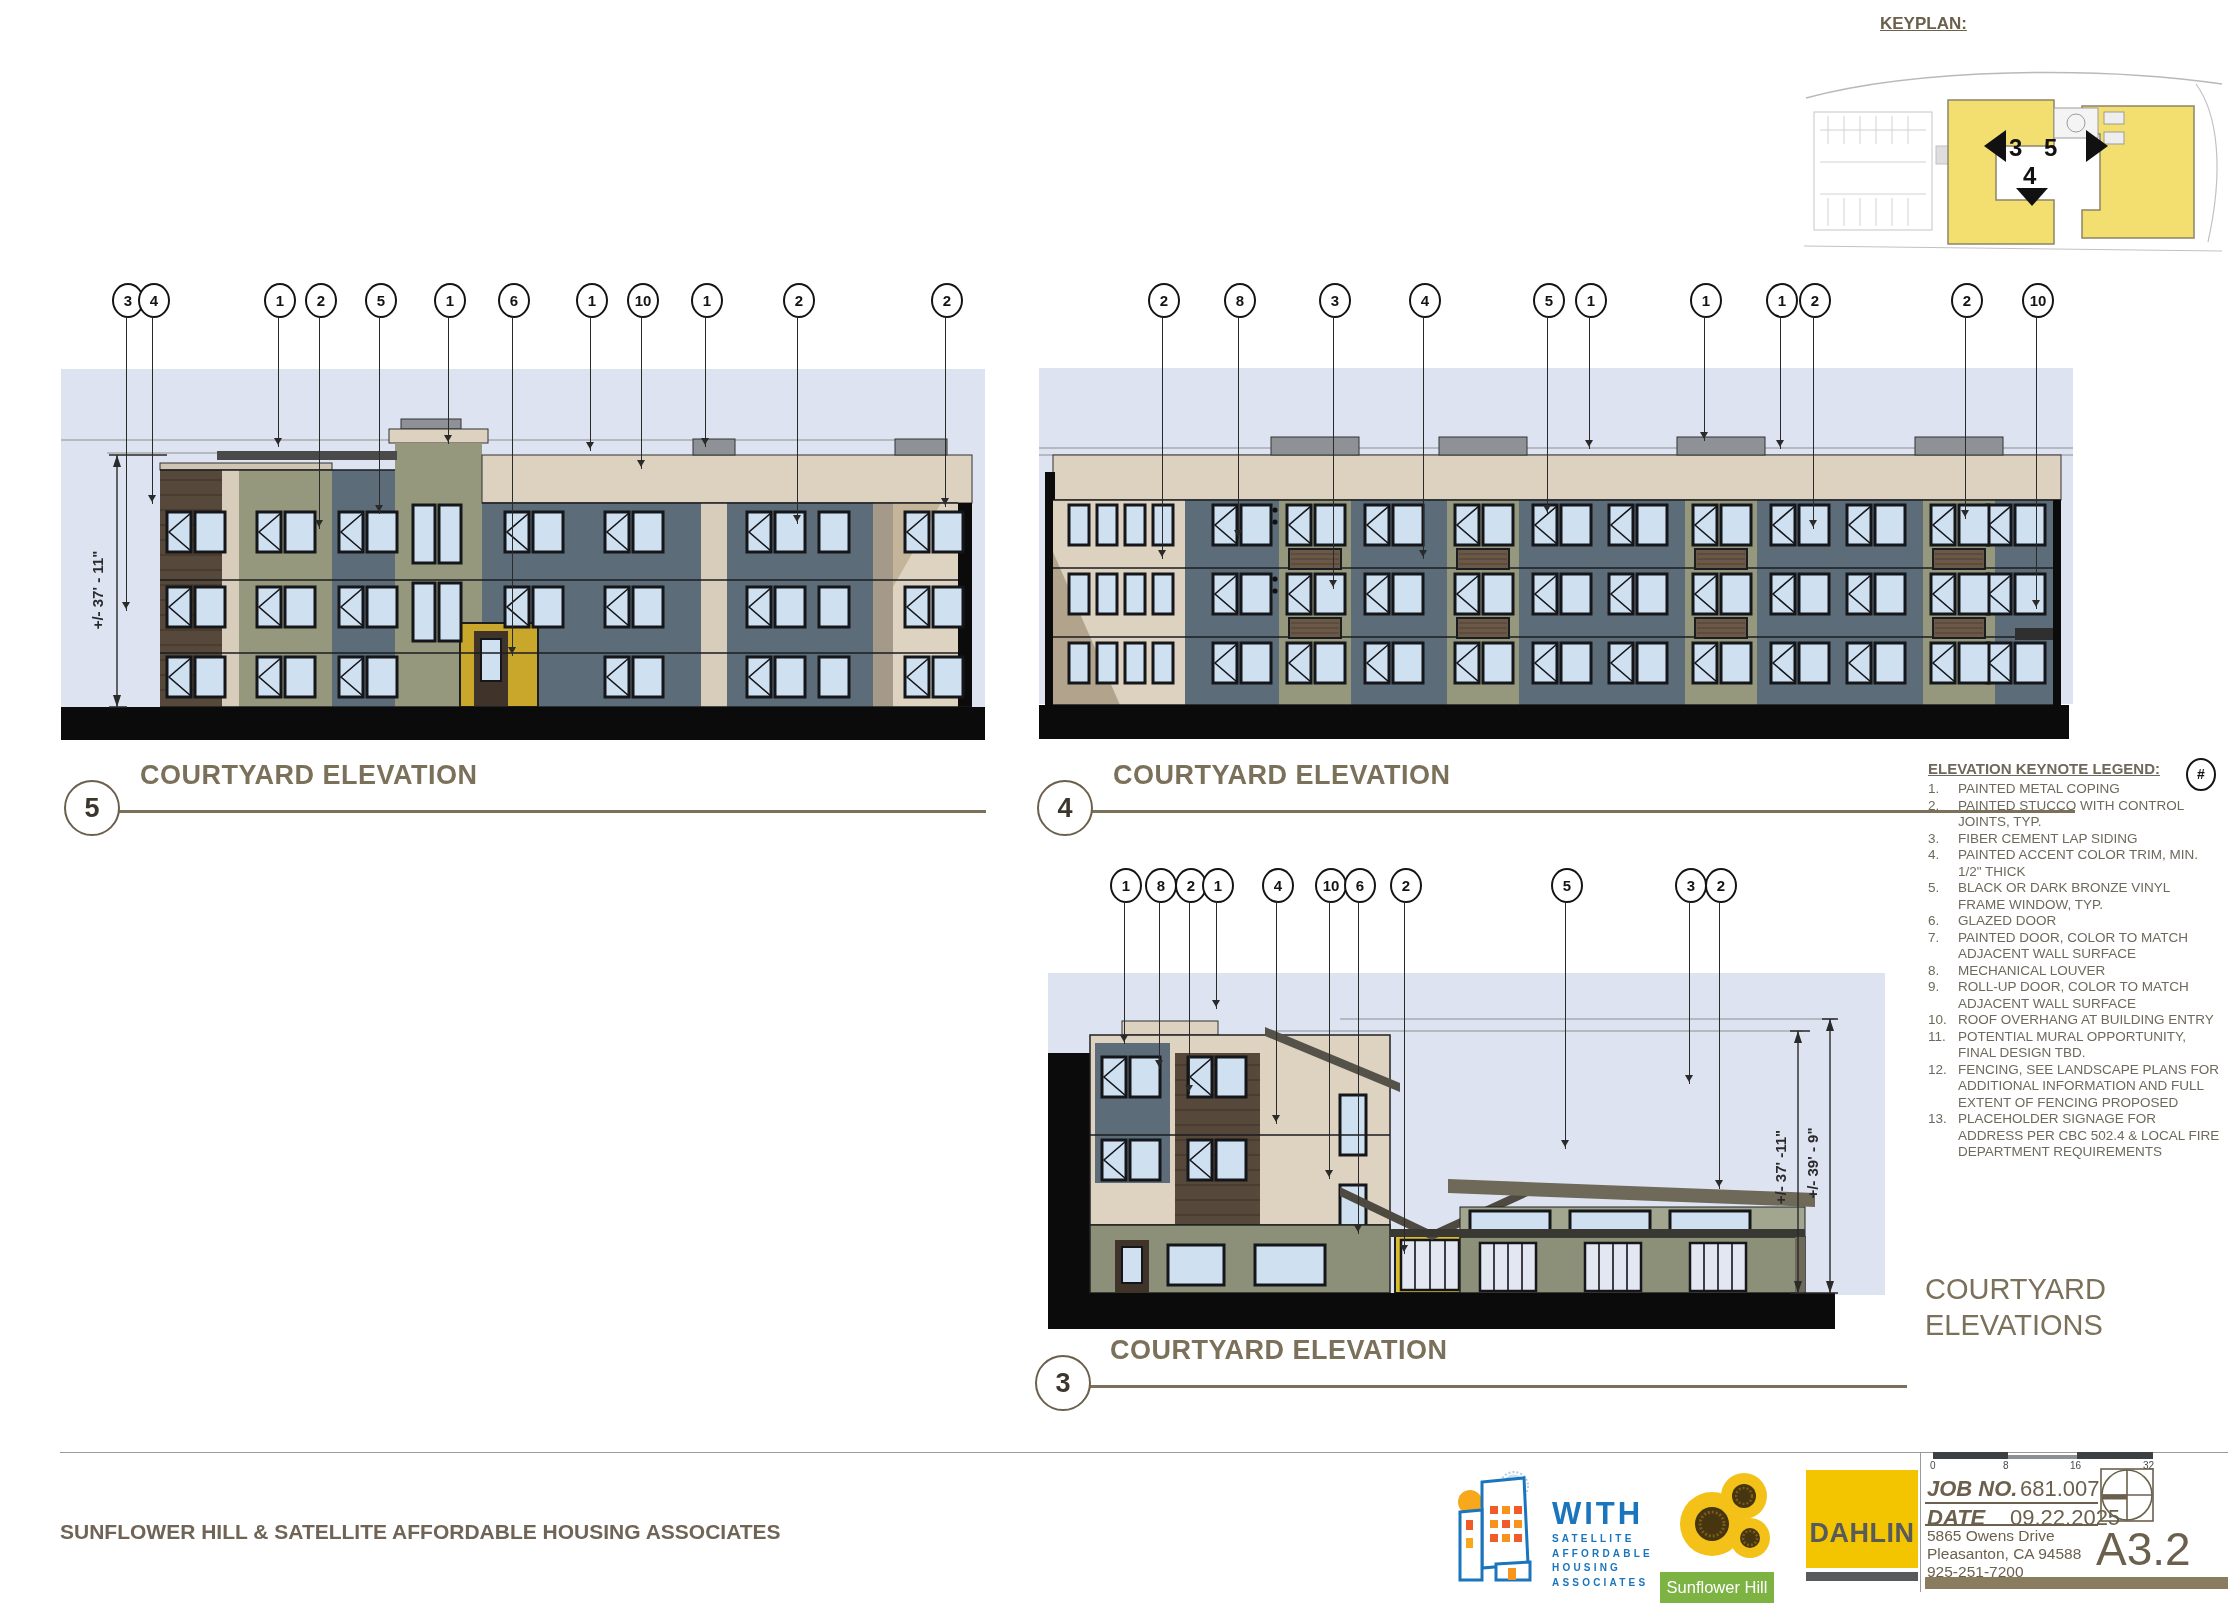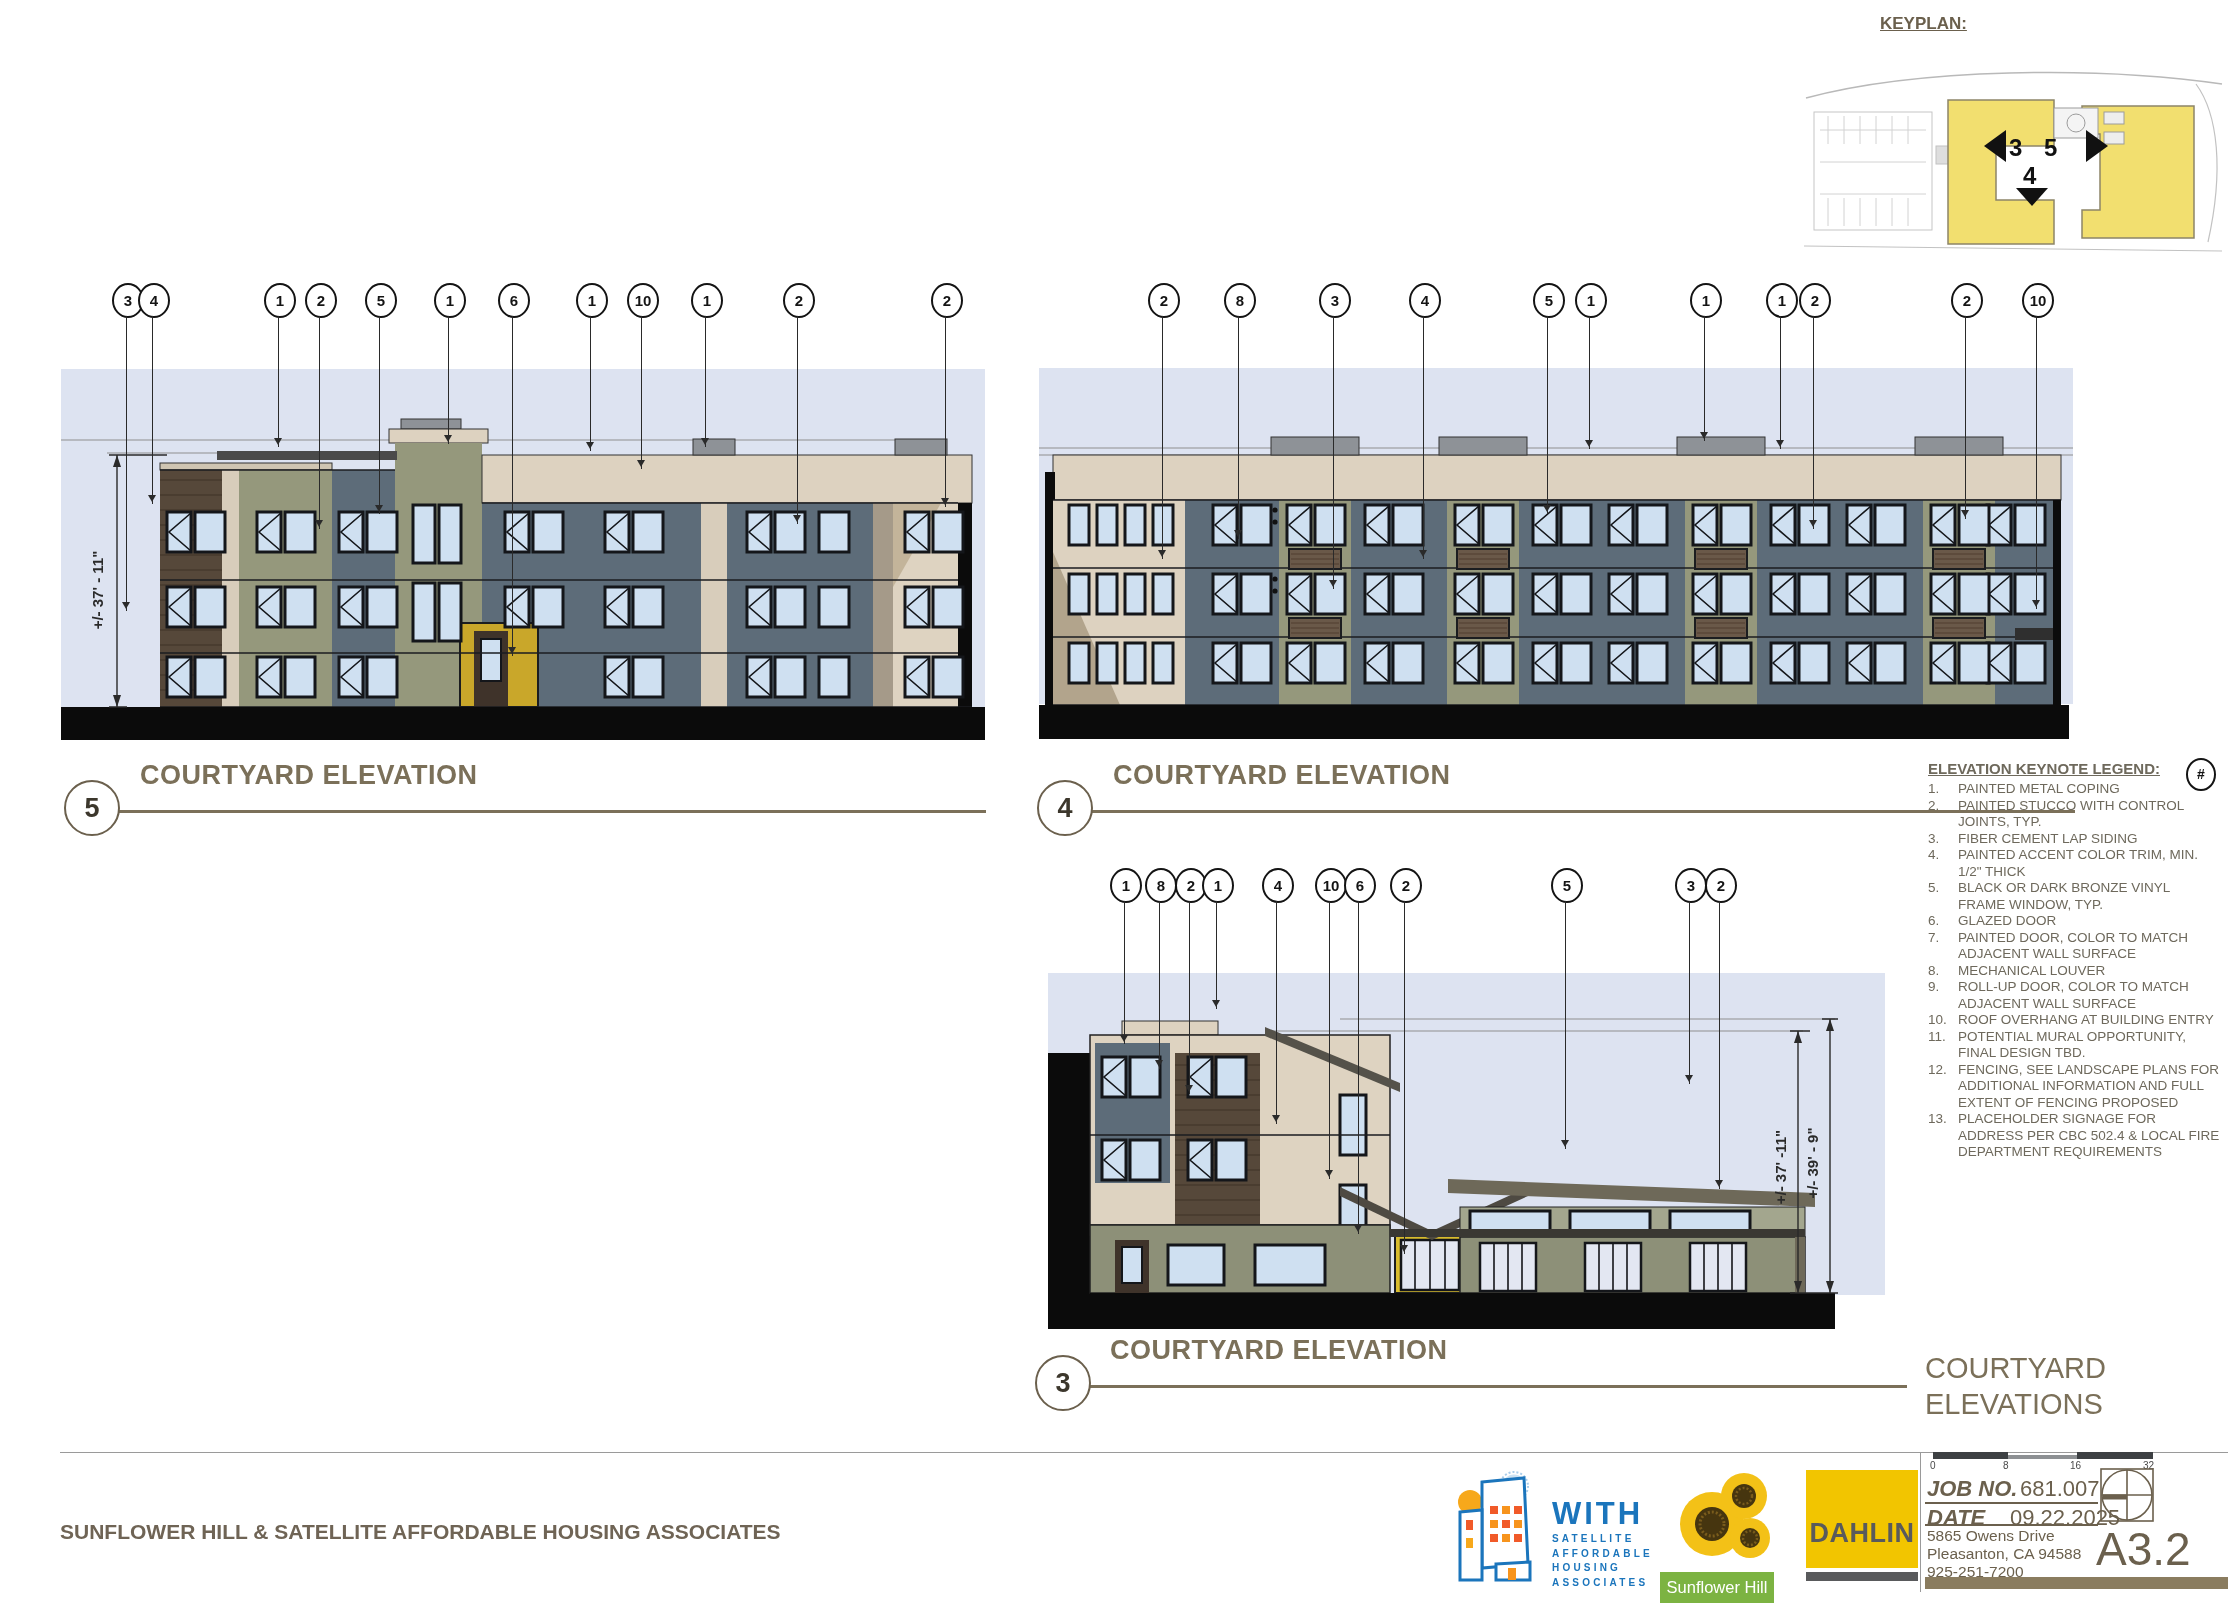--- a/index.html
+++ b/index.html
@@ -20,21 +20,21 @@
   .el-rule{position:absolute;height:3px;background:#7b7059;}
   
   #legend{position:absolute;left:1928px;top:760px;width:292px;color:#6e695c;}
   #legend h3{margin:0 0 4px 0;font-size:15px;font-weight:bold;text-decoration:underline;display:inline-block;}
   .kn{display:flex;font-size:13.5px;line-height:16.5px;}
   .kn-n{flex:none;width:30px;}
   .kn-t{flex:1;}
   .hash-circ{position:absolute;left:2186px;top:758px;width:26px;height:29px;border:2px solid #141414;
              border-radius:50%;background:#fff;text-align:center;line-height:29px;font-size:14px;font-weight:bold;color:#141414;}
   
-  #sheet-title{position:absolute;left:1925px;top:1350px;font-size:29px;line-height:36px;color:#7b7059;}
+  #sheet-title{position:absolute;left:1925px;top:1271px;font-size:29px;line-height:36px;color:#7b7059;}
   .tb-label{font-weight:bold;font-size:22px;color:#6b604d;font-style:italic;}
   .tb-val{font-size:22px;color:#6b604d;}
   .tb-line{position:absolute;height:1.5px;background:#6b604d;}
   #addr{position:absolute;left:1927px;top:1527px;font-size:15.5px;line-height:18px;color:#6b604d;}
   #sheetno{position:absolute;left:2096px;top:1522px;font-size:46px;color:#6b604d;}
   #brownbar{position:absolute;left:1925px;top:1577px;width:303px;height:12px;background:#8a7c5f;}
   .scale-lab{position:absolute;top:1460px;font-size:10px;color:#4a4a4a;}
   
   #proj-title{position:absolute;left:60px;top:1468px;font-size:35px;color:#6f6455;white-space:nowrap;letter-spacing:-.5px;}
   #proj-sub{position:absolute;left:60px;top:1520px;font-size:21px;font-weight:bold;color:#6f6455;white-space:nowrap;}

